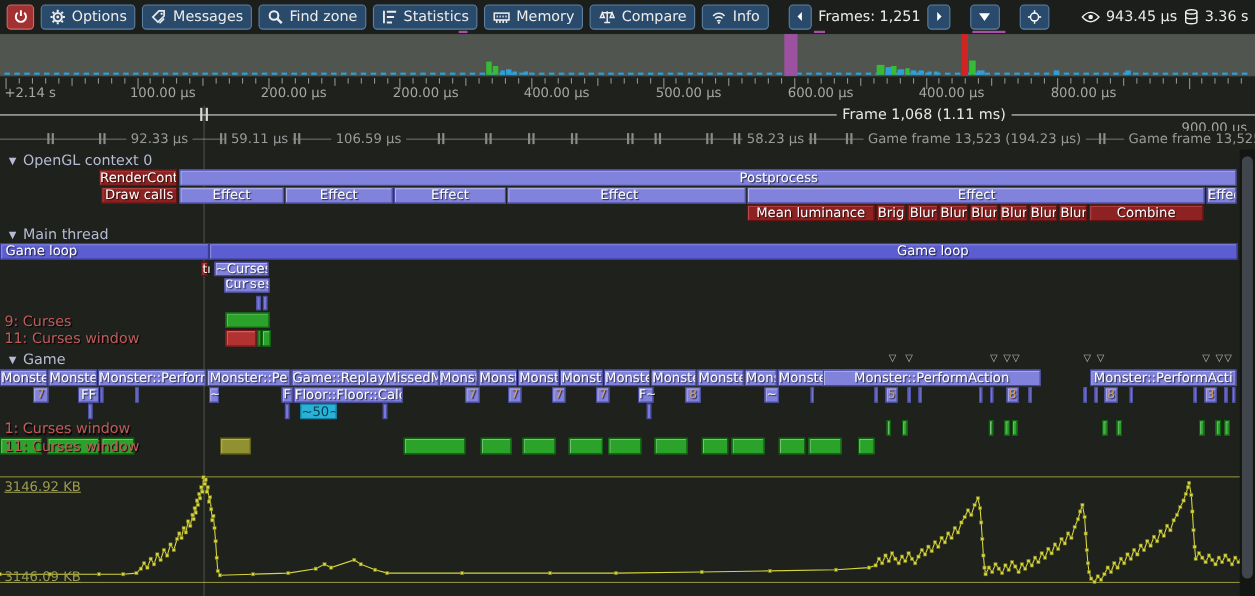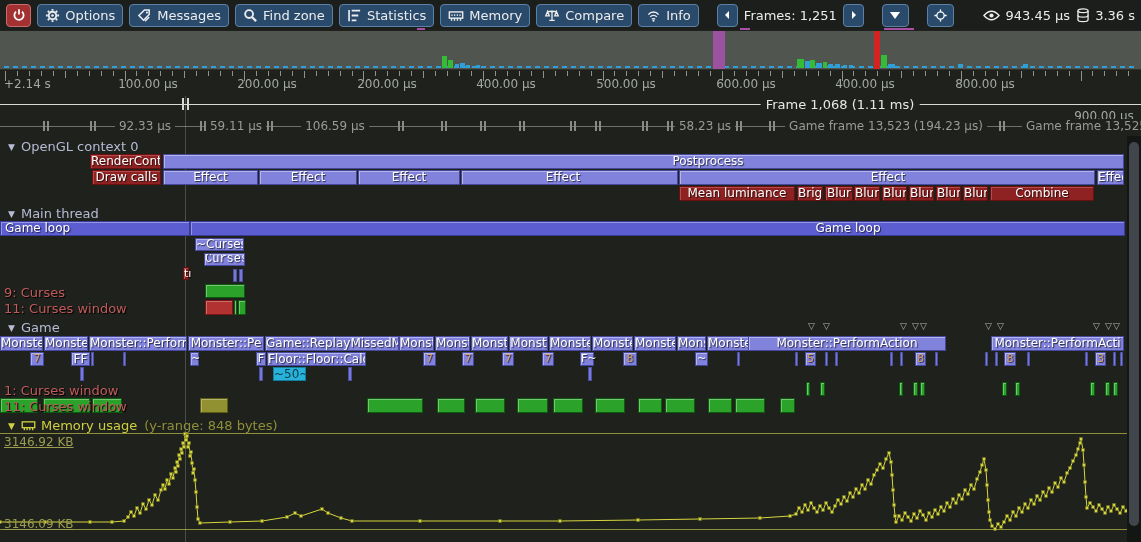--- a/index.html
+++ b/index.html
@@ -501,28 +501,20 @@
 
   <div class="ghdr" style="left:8px;top:139px">
     <span class="arr">▼</span><span>OpenGL context 0</span>
   </div>
   <div class="ghdr" style="left:8px;top:206px">
     <span class="arr">▼</span><span>Main thread</span>
   </div>
   <div class="ghdr" style="left:8px;top:320px">
     <span class="arr">▼</span><span>Game</span>
   </div>
-  <div class="ghdr" id="memory-header" style="left:8px;top:418px">
-    <span class="arr">▼</span><svg width="15" height="12" viewBox="0 0 18 14" style="vertical-align:-2px;margin-right:5px">
-        <g stroke="#cfcf40" stroke-width="1.6" fill="none">
-          <rect x="1.5" y="2" width="15" height="7"></rect>
-          <path d="M4 9v3M7.3 9v3M10.6 9v3M14 9v3"></path>
-        </g>
-      </svg><span>Memory usage</span><span class="range">(y-range: 848 bytes)</span>
-  </div>
 
   <div id="timeline">
       <div class="zone z-r" style="left: 90px; top: 154px; width: 71px; height: 15px; line-height: 13px;">RenderCont</div>
       <div class="zone z-p" style="left: 163px; top: 154px; width: 961px; height: 15px; line-height: 13px; padding-left: 40px;">
         <span class="zlbl" style="left: 544px;">Postprocess</span>
       </div>
       <div class="zone z-r" style="left: 92px; top: 170px; width: 69px; height: 15px; line-height: 13px;">Draw calls</div>
       <div class="zone z-p" style="left: 163px; top: 170px; width: 95px; height: 15px; line-height: 13px;">Effect</div>
       <div class="zone z-p" style="left: 259px; top: 170px; width: 98px; height: 15px; line-height: 13px;">Effect</div>
       <div class="zone z-p" style="left: 358px; top: 170px; width: 102px; height: 15px; line-height: 13px;">Effect</div>
@@ -539,21 +531,21 @@
       <div class="zone z-r" style="left: 854px; top: 186px; width: 26px; height: 15px; line-height: 13px;">Blur</div>
       <div class="zone z-r" style="left: 882px; top: 186px; width: 25px; height: 15px; line-height: 13px;">Blur</div>
       <div class="zone z-r" style="left: 909px; top: 186px; width: 25px; height: 15px; line-height: 13px;">Blur</div>
       <div class="zone z-r" style="left: 936px; top: 186px; width: 25px; height: 15px; line-height: 13px;">Blur</div>
       <div class="zone z-r" style="left: 963px; top: 186px; width: 25px; height: 15px; line-height: 13px;">Blur</div>
       <div class="zone z-r" style="left: 990px; top: 186px; width: 104px; height: 15px; line-height: 13px;">Combine</div>
       <div class="zone z-pl" style="left: 0px; top: 221px; width: 190px; height: 15px; line-height: 13px; text-align: left; padding-left: 4px;">Game loop</div>
       <div class="zone z-pl" style="left: 190px; top: 221px; width: 935px; height: 15px; line-height: 13px;">
         <span class="zlbl" style="left: 657px;">Game loop</span>
       </div>
-      <div class="zone z-r" style="left: 183px; top: 238px; width: 6px; height: 13px; line-height: 11px; font-size: 11px; overflow: visible; margin-top: 29px;">tı</div>
+      <div class="zone z-r" style="left: 183px; top: 238px; width: 6px; height: 13px; line-height: 11px; font-size: 11px; overflow: visible;">tı</div>
       <div class="zone z-p" style="left: 195px; top: 238px; width: 49px; height: 13px; line-height: 11px;">~Curses</div>
       <div class="zone z-p" style="left: 204px; top: 253px; width: 41px; height: 13px; line-height: 11px; font-family: Liberation Mono, monospace;">Curses</div>
       <div class="zone z-t" style="left: 233px; top: 269px; width: 4px; height: 13px; line-height: 11px; font-size: 11px; overflow: visible;"></div>
       <div class="zone z-t" style="left: 239px; top: 269px; width: 4px; height: 13px; line-height: 11px; font-size: 11px; overflow: visible;"></div>
       <span class="rowlabel" style="top: 285px;">9: Curses</span>
       <div class="zone z-g" style="left: 205px; top: 284px; width: 40px; height: 14px; line-height: 12px;"></div>
       <span class="rowlabel" style="top: 301px;">11: Curses window</span>
       <div class="zone z-rd" style="left: 205px; top: 300px; width: 28px; height: 15px; line-height: 13px;"></div>
       <div class="zone z-g" style="left: 234px; top: 300px; width: 3px; height: 15px; line-height: 13px; font-size: 11px; overflow: visible;"></div>
       <div class="zone z-g" style="left: 238px; top: 300px; width: 8px; height: 15px; line-height: 13px; font-size: 11px; overflow: visible;"></div>

